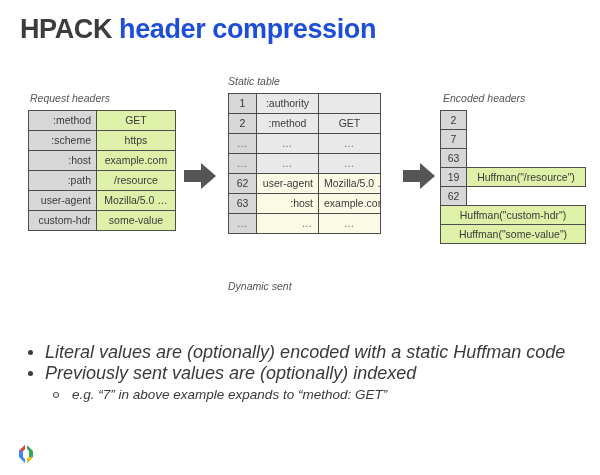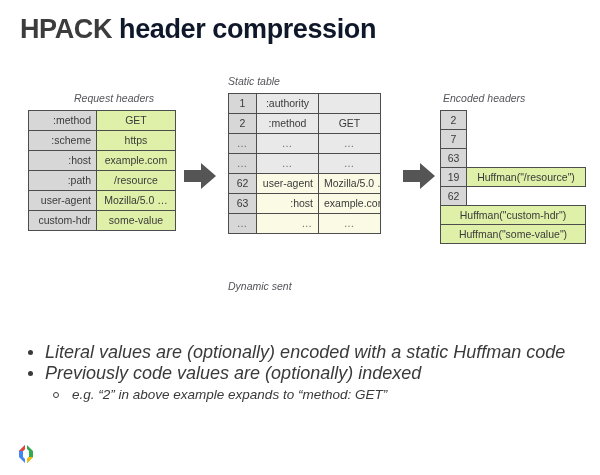--- a/index.html
+++ b/index.html
@@ -20,21 +20,21 @@
   #slide-title {
     position: absolute;
     left: 20px;
     top: 14px;
     font-size: 27px;
     font-weight: bold;
     letter-spacing: -0.4px;
     white-space: nowrap;
   }
   #slide-title .t-dark { color: #3c3c3c; }
-  #slide-title .t-accent { color: #0f172a; margin-top: 16px; }
+  #slide-title .t-accent { color: #1d4ed8; margin-top: 16px; }
 
   
   .caption {
     position: absolute;
     font-size: 10.5px;
     font-style: italic;
     color: #54545a;
     white-space: nowrap;
     text-align: center;
   }
@@ -192,21 +192,21 @@
   }
 </style>
 </head>
 <body>
 
 <div id="slide-title">
   <span class="t-dark">HPACK</span>
   <span class="t-accent">header compression</span>
 </div>
 
-<div class="caption" style="left:30px; top:92px;margin-left:44px;">Request headers</div>
+<div class="caption" style="left:30px; top:92px;">Request headers</div>
 
 <table class="tbl" id="request-headers-table">
   <colgroup>
       <col class="k">
       <col class="v">
     </colgroup>
   <tbody>
     <tr>
       <td class="c-name">:method</td>
       <td class="c-val">GET</td>
@@ -319,22 +319,22 @@
     <div class="enc-idx">62</div>
     <div class="enc-val empty"></div>
   </div>
 
   <div class="enc-full">Huffman("custom-hdr")</div>
   <div class="enc-full">Huffman("some-value")</div>
 </div>
 
 <div id="bullet-list">
   <div class="bullet-l1">Literal values are (optionally) encoded with a static Huffman code</div>
-  <div class="bullet-l1">Previously code values are (optionally) indexed</div>
-  <div class="bullet-l2">e.g. “2” in above example expands to “method: GET”</div>
+  <div class="bullet-l1">Previously sent values are (optionally) indexed</div>
+  <div class="bullet-l2">e.g. “7” in above example expands to “method: GET”</div>
 </div>
 
 <div id="brand-logo">
   <svg width="24" height="24" viewBox="0 0 24 24">
     <path d="M11 3 L5 9 L5 15 L11 21 L11 17 L9 15 L9 9 L11 7 Z" fill="#4285f4"></path>
     <path d="M11 3 L5 9 L9 9 L11 7 Z" fill="#ea4335"></path>
     <path d="M13 3 L19 9 L19 15 L13 21 L13 17 L15 15 L15 9 L13 7 Z" fill="#34a853"></path>
     <path d="M13 21 L19 15 L15 15 L13 17 Z" fill="#fbbc05"></path>
   </svg>
 </div>

